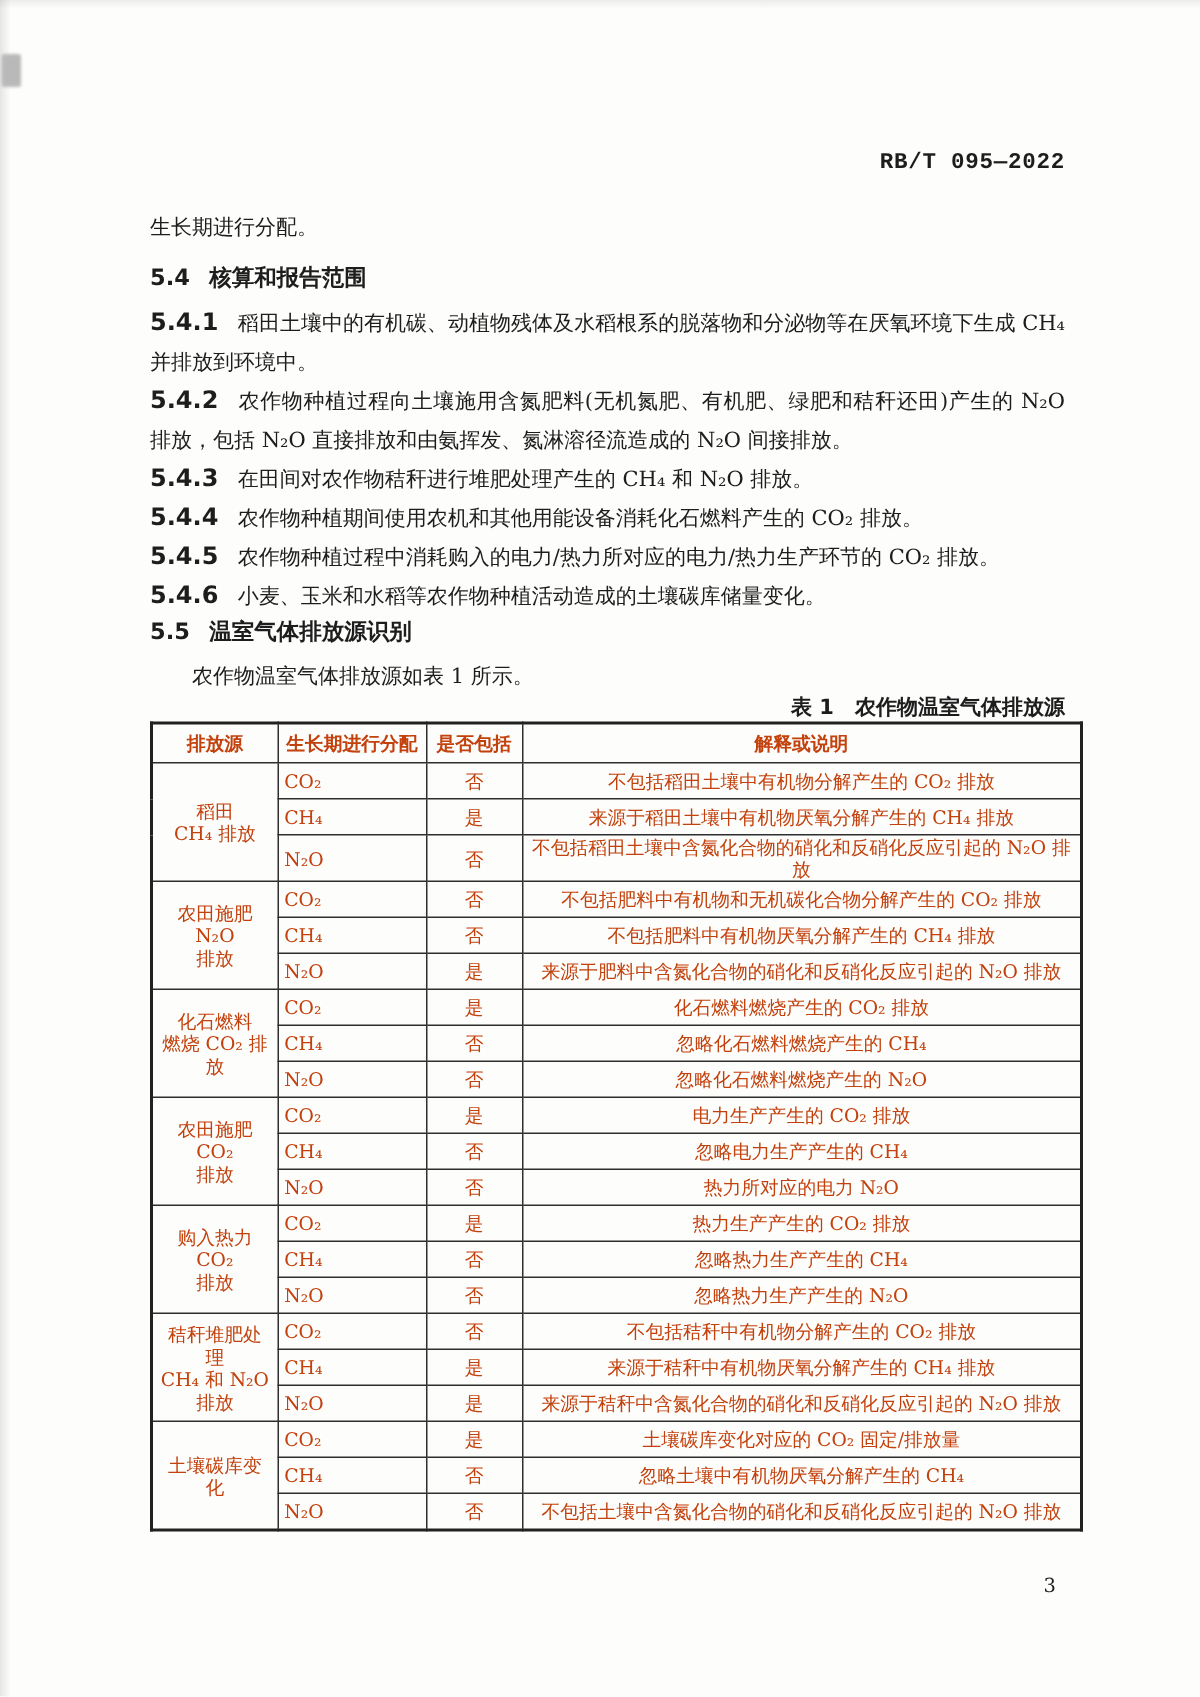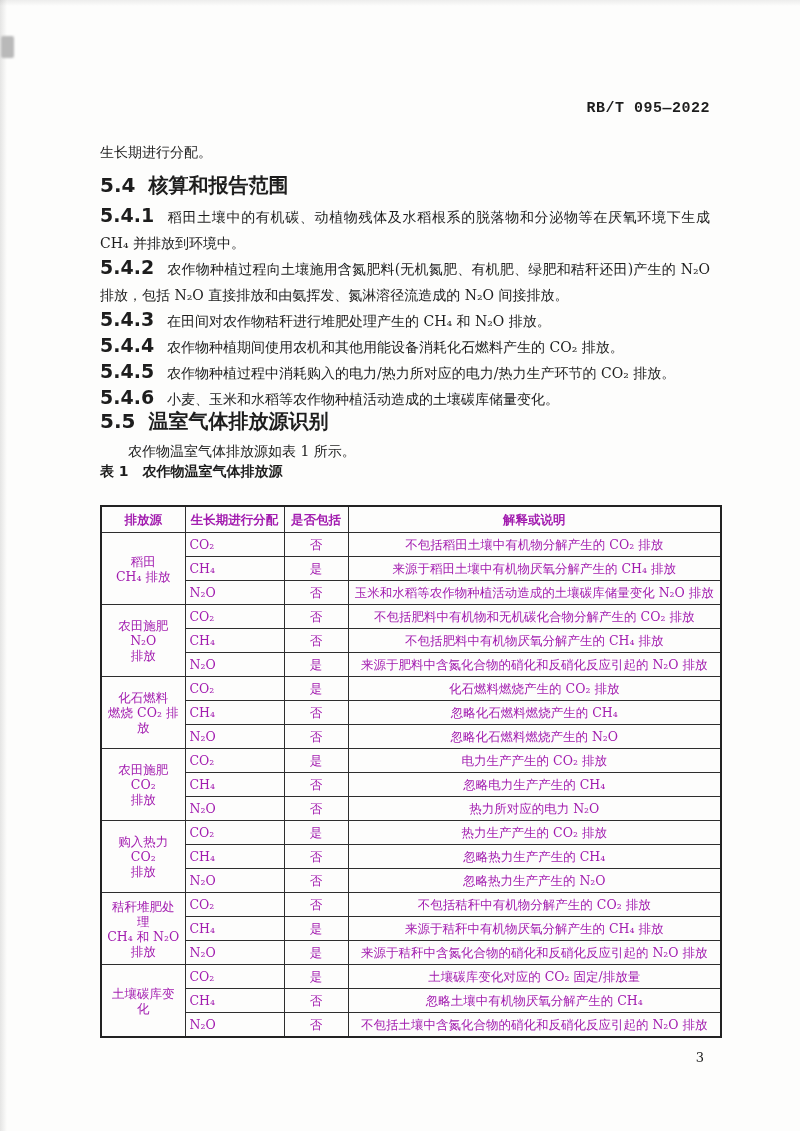--- a/index.html
+++ b/index.html
@@ -25,37 +25,37 @@
   }
   .header-code {
     position: absolute; top: 100px; right: 90px;
     font-family: Liberation Mono, monospace;
     font-weight: bold; font-size: 15px; letter-spacing: 0.5px;
   }
   .flowblock { position: absolute; left: 100px; right: 90px; }
   .bodytext { font-size: 14px; line-height: 26px; text-align: justify; margin: 0; }
   .sec-heading {
     font-family: "DejaVu Sans", "Liberation Sans", sans-serif;
-    font-weight: bold; font-size: 20px; margin: 0; line-height: 20px;
+    font-weight: bold; font-size: 15px; margin: 0; line-height: 20px;
   }
   .sec-heading .sec-num { margin-right: 13px; }
   .clause { margin: 0; }
   .clause .cnum {
     font-family: "DejaVu Sans", "Liberation Sans", sans-serif;
-    font-weight: bold; font-size: 19px; margin-right: 13px;
+    font-weight: bold; font-size: 16px; margin-right: 13px;
   }
   .table-intro { text-indent: 2em; }
   .table-caption {
     font-family: "DejaVu Sans", "Liberation Sans", sans-serif;
-    font-weight: bold; font-size: 14px; text-align: left; margin: 0;
+    font-weight: bold; font-size: 14px; text-align: right; margin: 0;
   }
   table.ghg {
-    position: absolute; left: 100px; top: 505px; width: 620px;
+    position: absolute; left: 100px; top: 481px; width: 620px;
     border-collapse: collapse; table-layout: fixed;
-    font-size: 12.5px; color: #a21caf;
+    font-size: 12.5px; color: #c2410c;
     border: 2px solid #222;
   }
   table.ghg th, table.ghg td {
     border: 1px solid #2e2e2e;
     vertical-align: middle;
     padding: 0 4px;
     line-height: 1.2;
   }
   table.ghg th {
     font-family: "DejaVu Sans", "Liberation Sans", sans-serif;
@@ -137,21 +137,21 @@
         <td class="explanation">不包括稻田土壤中有机物分解产生的 CO₂ 排放</td>
       </tr>
       <tr>
         <td class="gas">CH₄</td>
         <td class="included">是</td>
         <td class="explanation">来源于稻田土壤中有机物厌氧分解产生的 CH₄ 排放</td>
       </tr>
       <tr>
         <td class="gas">N₂O</td>
         <td class="included">否</td>
-        <td class="explanation">玉米和水稻等农作物种植活动造成的土壤碳库储量变化 N₂O 排放</td>
+        <td class="explanation">不包括稻田土壤中含氮化合物的硝化和反硝化反应引起的 N₂O 排放</td>
       </tr>
       <tr>
         <td class="src" rowspan="3">农田施肥 N₂O
 排放</td>
         <td class="gas">CO₂</td>
         <td class="included">否</td>
         <td class="explanation">不包括肥料中有机物和无机碳化合物分解产生的 CO₂ 排放</td>
       </tr>
       <tr>
         <td class="gas">CH₄</td>

